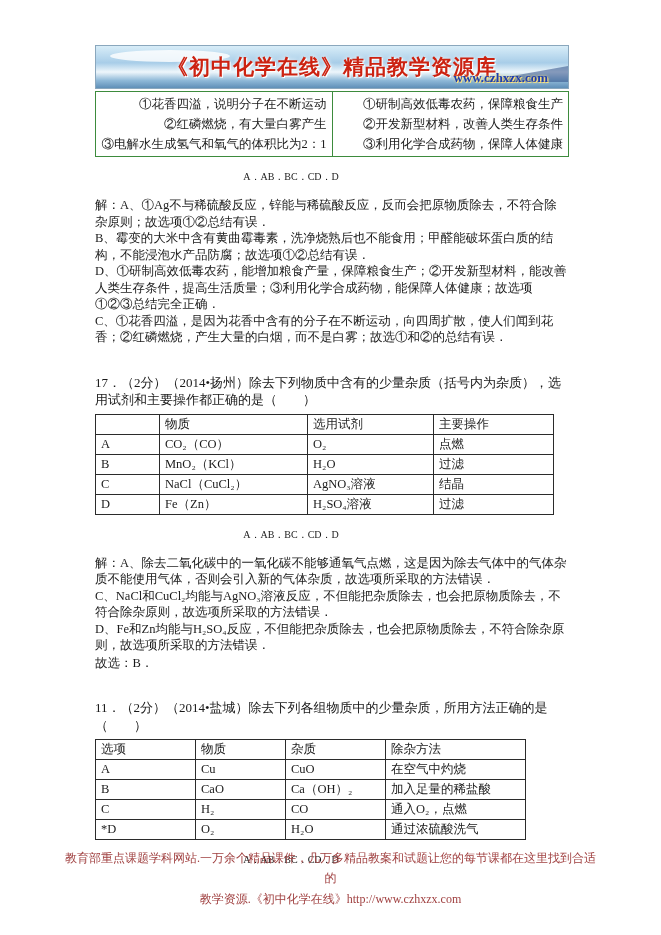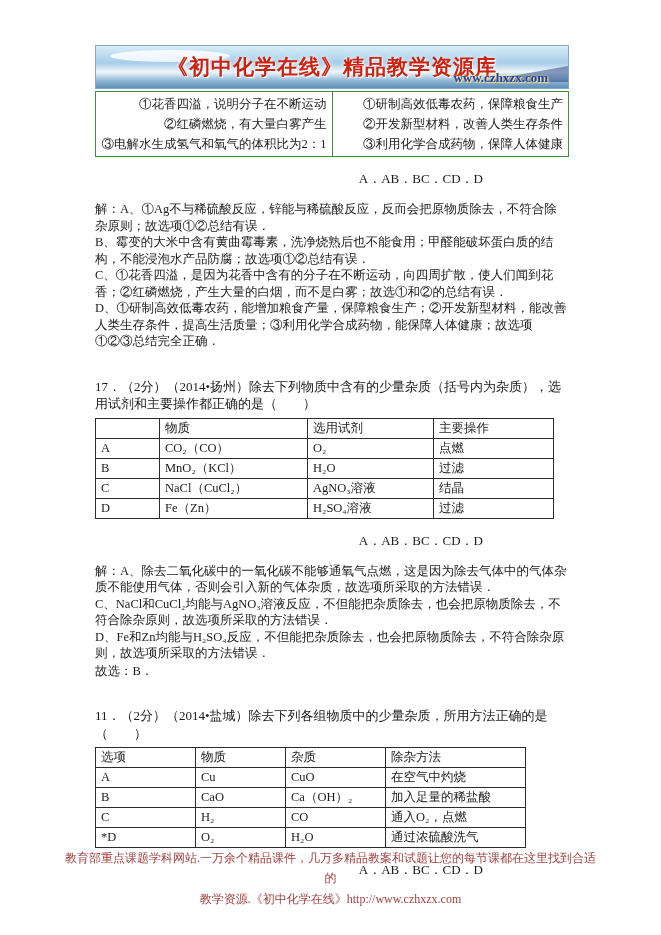--- a/index.html
+++ b/index.html
@@ -18,21 +18,21 @@
   .banner-title { position:relative; font-size:21px; font-weight:bold; color:#cc2211; letter-spacing:1px;
                   text-shadow:1px 1px 0 #ffffff,0 0 4px rgba(255,255,255,.9); white-space:nowrap; }
   .banner-site { position:absolute; right:20px; bottom:2px; font-size:13px; font-weight:bold; color:#1f3fae;
                  text-shadow:1px 1px 0 #ffe27a,0 0 3px #ffe27a; }
 
   
   .intro-table { width:100%; border-collapse:collapse; table-layout:fixed; margin-top:2px;text-align:right; }
   .intro-table td { border:1px solid #3d8b3d; font-size:12.5px; line-height:1.6; padding:2px 5px; vertical-align:top; }
 
   
-  .options-row { display:flex; justify-content:flex-end; width:384px; margin:13px 0 0 4px; font-size:13px; }
+  .options-row { display:flex; justify-content:center; width:384px; margin:13px 0 0 4px; font-size:10px; }
 
   
   .solution { margin-top:13px; font-size:12.5px; line-height:1.32; }
   .solution p { margin:0; }
   .solution .conclusion { margin-top:1px; }
 
   
   .stem { margin-top:28px; font-size:13px; line-height:1.35; }
 
   
@@ -79,22 +79,22 @@
   <div class="options-row">
     <span>A．A</span>
     <span>B．B</span>
     <span>C．C</span>
     <span>D．D</span>
   </div>
 
   <div class="solution">
     <p>解：A、①Ag不与稀硫酸反应，锌能与稀硫酸反应，反而会把原物质除去，不符合除杂原则；故选项①②总结有误．</p>
     <p>B、霉变的大米中含有黄曲霉毒素，洗净烧熟后也不能食用；甲醛能破坏蛋白质的结构，不能浸泡水产品防腐；故选项①②总结有误．</p>
+    <p>D、①研制高效低毒农药，能增加粮食产量，保障粮食生产；②开发新型材料，能改善人类生存条件，提高生活质量；③利用化学合成药物，能保障人体健康；故选项①②③总结完全正确．</p>
     <p>C、①花香四溢，是因为花香中含有的分子在不断运动，向四周扩散，使人们闻到花香；②红磷燃烧，产生大量的白烟，而不是白雾；故选①和②的总结有误．</p>
-    <p>D、①研制高效低毒农药，能增加粮食产量，保障粮食生产；②开发新型材料，能改善人类生存条件，提高生活质量；③利用化学合成药物，能保障人体健康；故选项①②③总结完全正确．</p>
   </div>
 
   <p class="stem">17．（2分）（2014•扬州）除去下列物质中含有的少量杂质（括号内为杂质），选用试剂和主要操作都正确的是（　　）</p>
 
   <table class="data-table q17-table">
     <tbody>
       <tr>
         <td class="c0"></td>
         <td class="c1">物质</td>
         <td class="c2">选用试剂</td>

